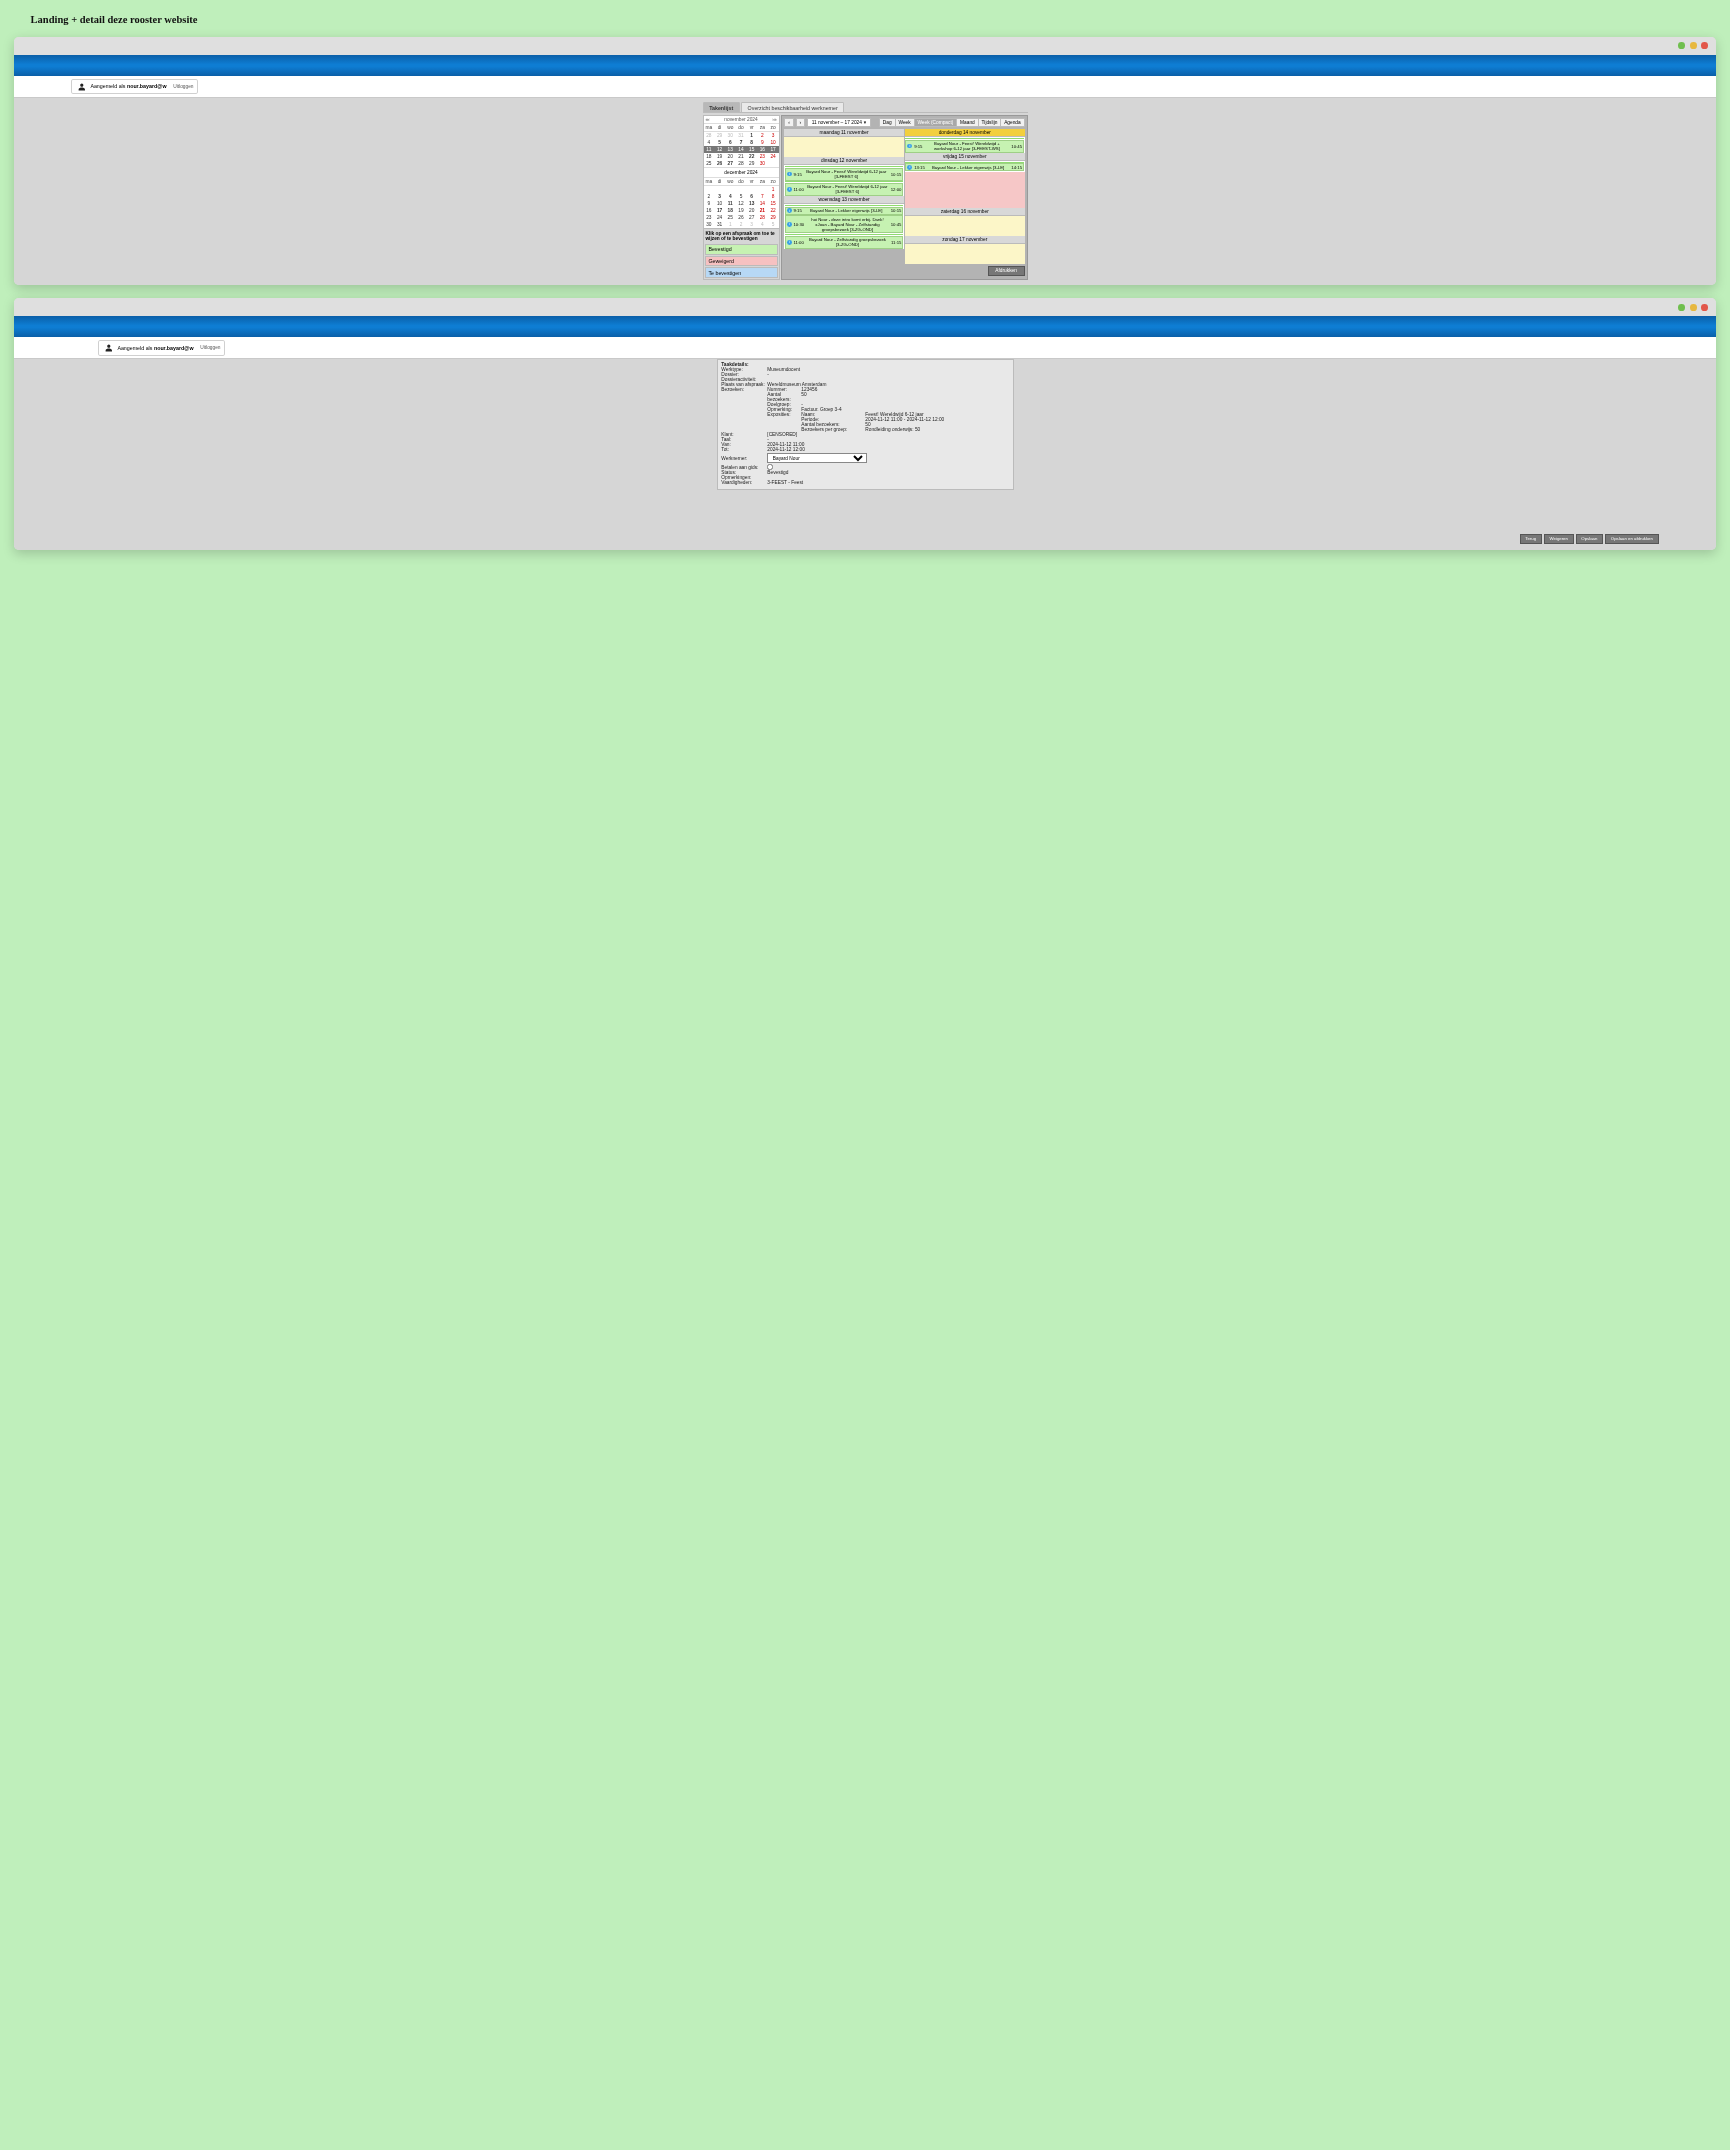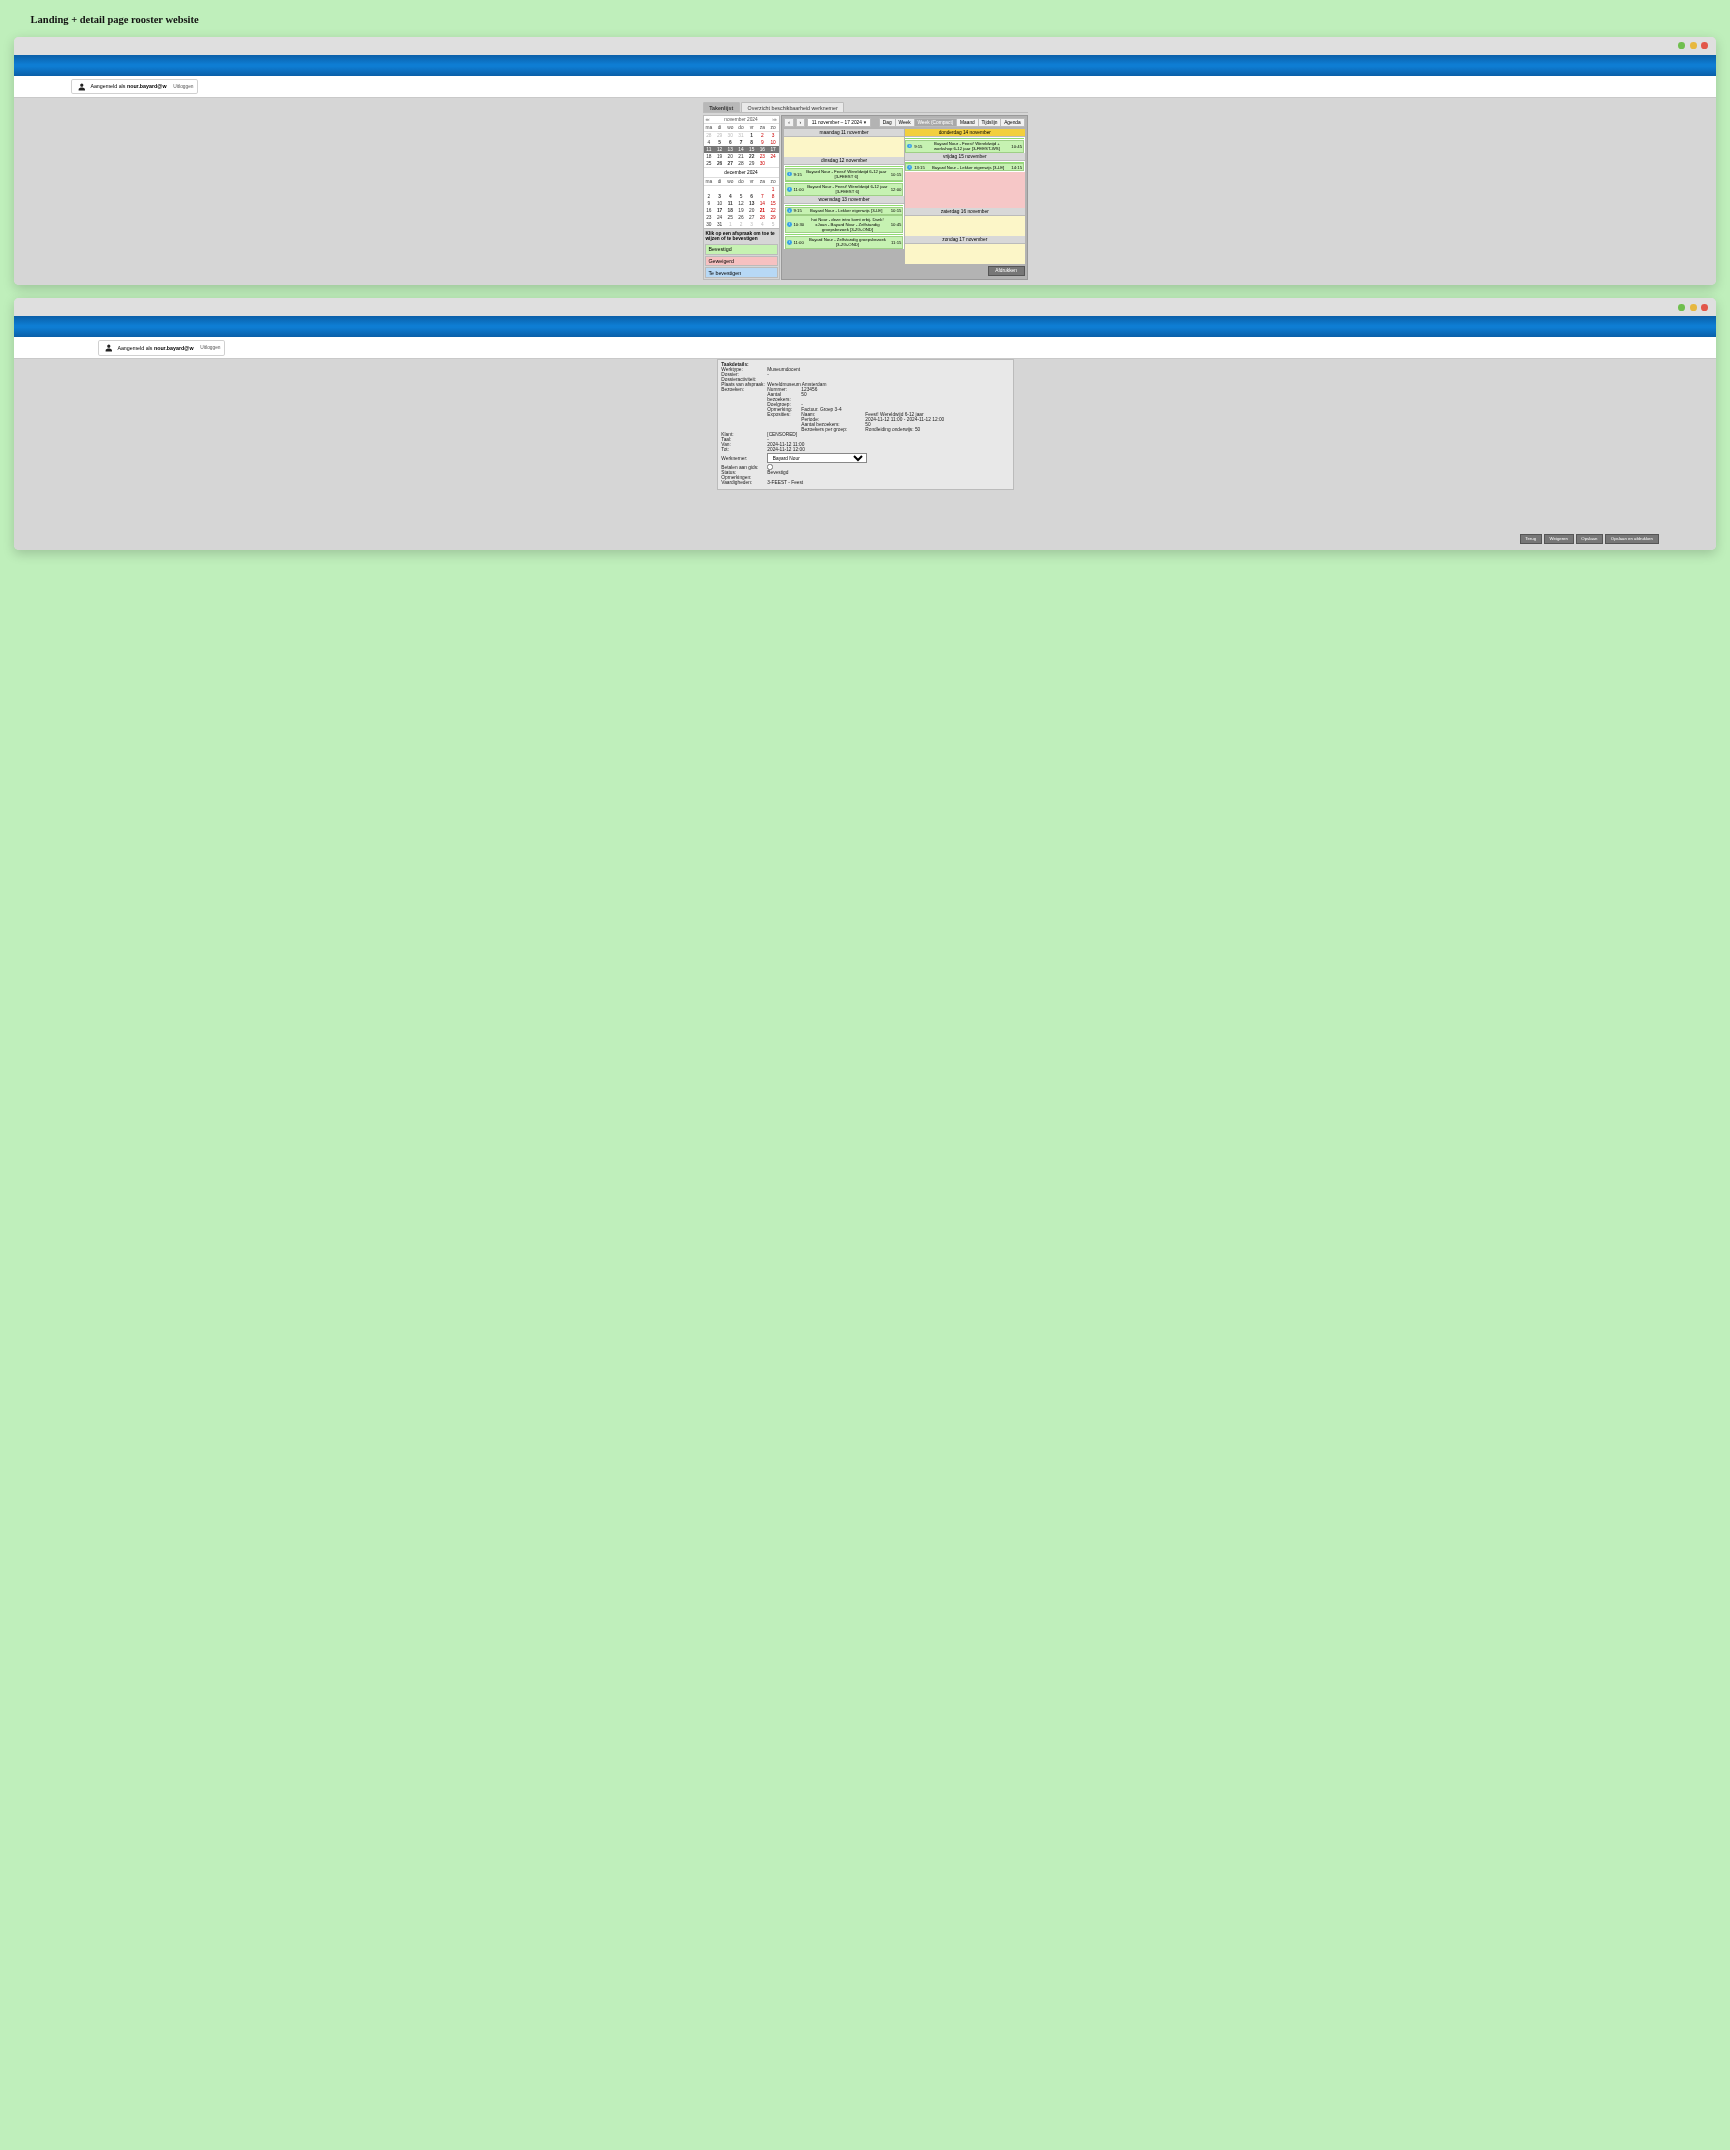--- a/index.html
+++ b/index.html
@@ -191,21 +191,21 @@
   display:flex; gap:1.9px;
 }
 .act-btn {
   background:#777; color:#fff; border:0.5px solid #555;
   padding:1.4px 4.8px; font-size:4.3px; cursor:pointer;
 }
 </style>
 </head>
 <body>
 
-<h1 class="page-title">Landing + detail page rooster website</h1>
+<h1 class="page-title">Landing + detail deze rooster website</h1>
 
 <div class="window">
   <div class="window-chrome">
     <div class="chrome-dot chrome-green"></div>
     <div class="chrome-dot chrome-yellow"></div>
     <div class="chrome-dot chrome-red"></div>
   </div>
   <div class="blue-bar"></div>
   <div class="user-strip">
     <div class="user-box">

